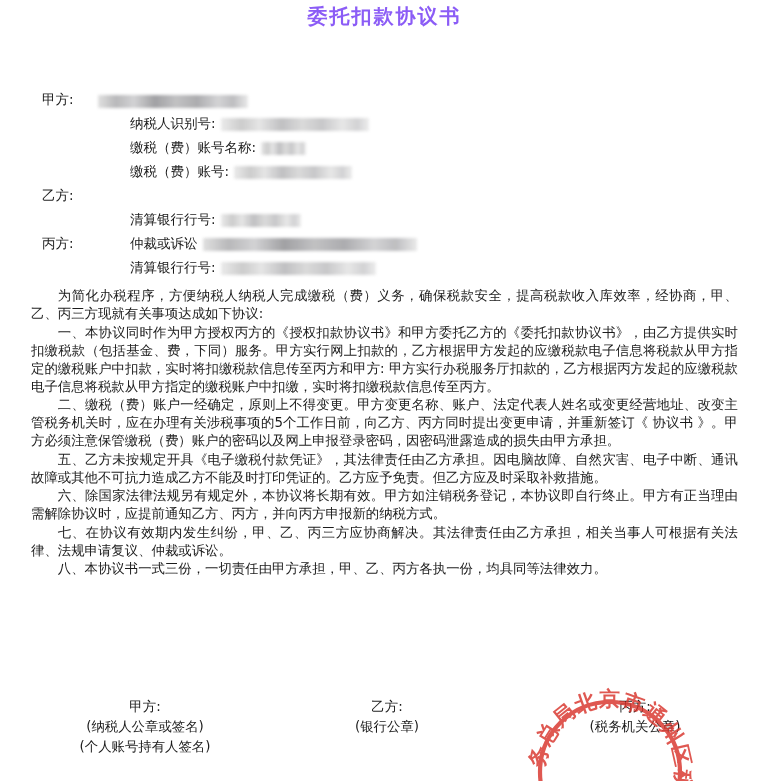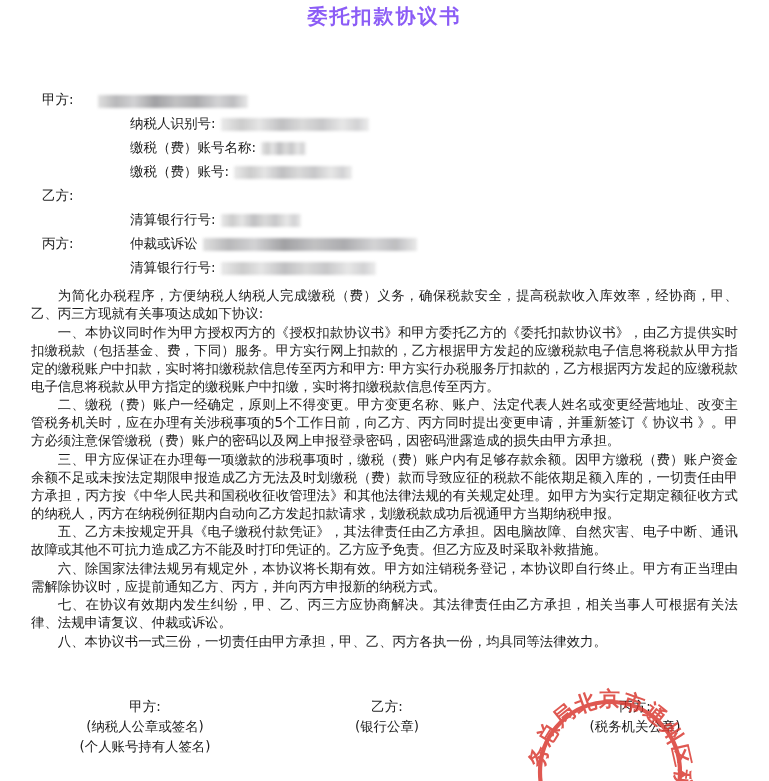--- a/index.html
+++ b/index.html
@@ -175,21 +175,20 @@
           <span class="p-indent"><span class="p-label">清算银行行号:</span><span class="redact" style="width: 155px;"></span></span>
         </div>
       </div>
   </div>
 
   <div class="body-text">
     <div id="body-paragraphs">
         <p>为简化办税程序，方便纳税人纳税人完成缴税（费）义务，确保税款安全，提高税款收入库效率，经协商，甲、乙、丙三方现就有关事项达成如下协议:</p>
         <p>一、本协议同时作为甲方授权丙方的《授权扣款协议书》和甲方委托乙方的《委托扣款协议书》，由乙方提供实时扣缴税款（包括基金、费，下同）服务。甲方实行网上扣款的，乙方根据甲方发起的应缴税款电子信息将税款从甲方指定的缴税账户中扣款，实时将扣缴税款信息传至丙方和甲方: 甲方实行办税服务厅扣款的，乙方根据丙方发起的应缴税款电子信息将税款从甲方指定的缴税账户中扣缴，实时将扣缴税款信息传至丙方。</p>
         <p>二、缴税（费）账户一经确定，原则上不得变更。甲方变更名称、账户、法定代表人姓名或变更经营地址、改变主管税务机关时，应在办理有关涉税事项的5个工作日前，向乙方、丙方同时提出变更申请，并重新签订《 协议书 》。甲方必须注意保管缴税（费）账户的密码以及网上申报登录密码，因密码泄露造成的损失由甲方承担。</p>
-        <p>三、甲方应保证在办理每一项缴款的涉税事项时，缴税（费）账户内有足够存款余额。因甲方缴税（费）账户资金余额不足或未按法定期限申报造成乙方无法及时划缴税（费）款而导致应征的税款不能依期足额入库的，一切责任由甲方承担，丙方按《中华人民共和国税收征收管理法》和其他法律法规的有关规定处理。如甲方为实行定期定额征收方式的纳税人，丙方在纳税例征期内自动向乙方发起扣款请求，划缴税款成功后视通甲方当期纳税申报。</p>
         <p>五、乙方未按规定开具《电子缴税付款凭证》，其法律责任由乙方承担。因电脑故障、自然灾害、电子中断、通讯故障或其他不可抗力造成乙方不能及时打印凭证的。乙方应予免责。但乙方应及时采取补救措施。</p>
         <p>六、除国家法律法规另有规定外，本协议将长期有效。甲方如注销税务登记，本协议即自行终止。甲方有正当理由需解除协议时，应提前通知乙方、丙方，并向丙方申报新的纳税方式。</p>
         <p>七、在协议有效期内发生纠纷，甲、乙、丙三方应协商解决。其法律责任由乙方承担，相关当事人可根据有关法律、法规申请复议、仲裁或诉讼。</p>
         <p>八、本协议书一式三份，一切责任由甲方承担，甲、乙、丙方各执一份，均具同等法律效力。</p>
       </div>
   </div>
 
   <div class="sign-block">
     <div class="sign-col" id="sign-a">
       <div class="sig-name">甲方:</div>

